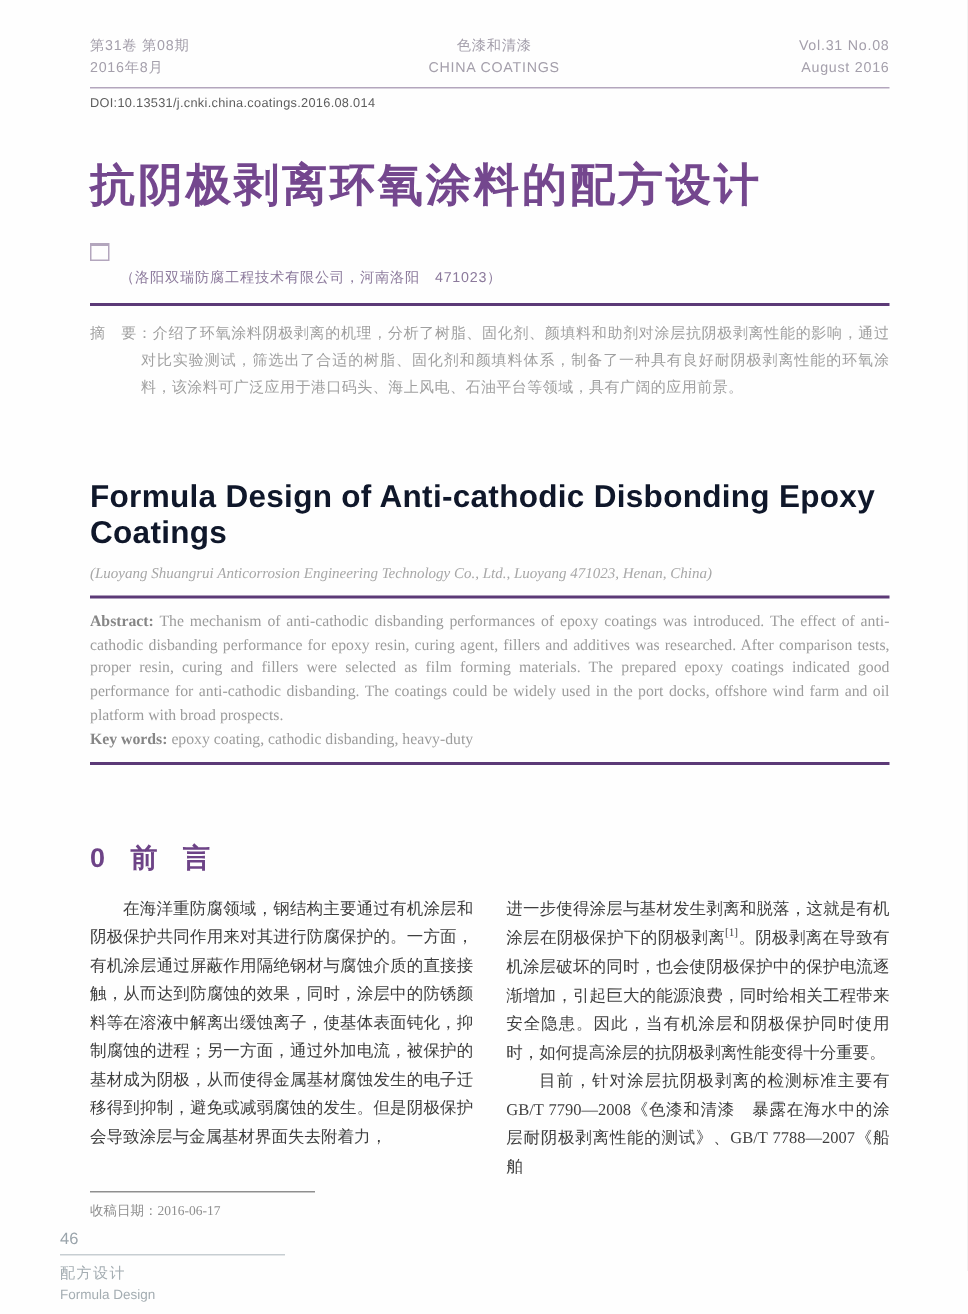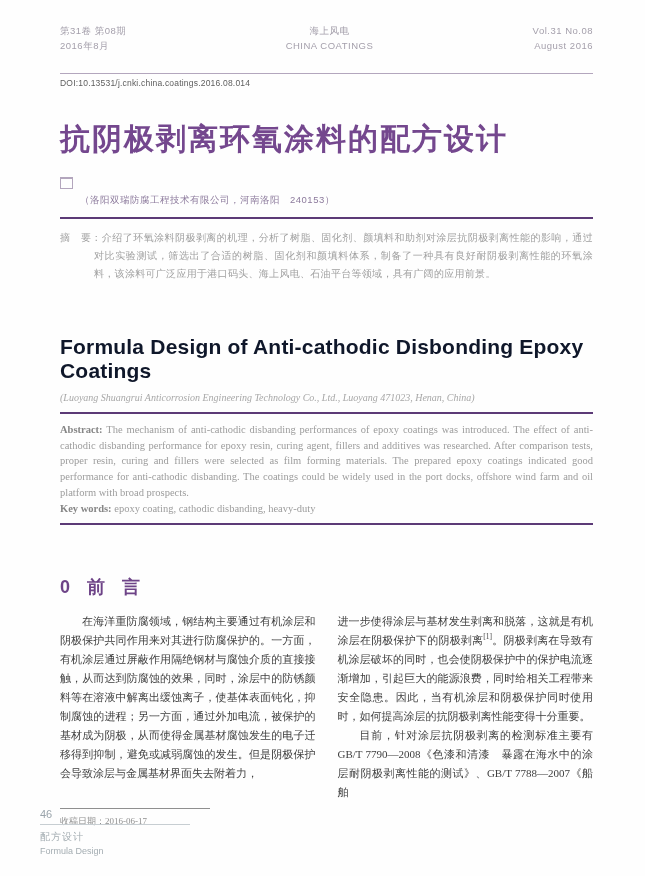--- a/index.html
+++ b/index.html
@@ -10,21 +10,21 @@
     background:#fefefe;
     box-sizing:border-box;
     padding:24px 52px 0 60px;
     font-family:"Liberation Sans","DejaVu Sans",sans-serif;
     overflow:hidden;
   }
   
   .jheader{
     display:flex;justify-content:space-between;align-items:flex-start;
     font-size:9.5px;line-height:1.55;color:#a49fab;letter-spacing:.5px;
-    border-bottom:1px solid #b3a6bd;padding-bottom:20px;
+    border-bottom:1px solid #b3a6bd;padding-bottom:5px;
   }
   .jheader .c{text-align:center;}
   .jheader .r{text-align:right;}
   .doi{font-size:8.5px;color:#5d5d5d;margin-top:4px;letter-spacing:.2px;}
   
   .cn-title{
     margin-top:34px;font-size:30px;font-weight:bold;color:#74478e;
     letter-spacing:2px;line-height:1.15;
   }
   .authors-row{margin-top:20px;display:flex;align-items:center;gap:9px;
@@ -66,52 +66,52 @@
     font-family:"Liberation Serif","DejaVu Serif",serif;}
   .col p{margin:0;}
   .col p.ind{text-indent:2em;}
   .col sup{font-size:7.5px;}
   
   .footnote{margin-top:6px;}
   .fn-rule{width:150px;height:1px;background:#8f8f8f;margin-bottom:5px;}
   .fn-line{font-size:9px;color:#8f8f8f;line-height:1.65;
     font-family:"Liberation Serif","DejaVu Serif",serif;}
   
-  .pfooter{position:absolute;left:40px;bottom:20px;}
+  .pfooter{position:absolute;left:40px;bottom:8px;}
   .pg-num{font-size:11px;color:#9aa4ab;}
   .pg-rule{width:150px;height:1px;background:#c7ced2;margin:4px 0 5px 0;}
   .pf-cn{font-size:10px;color:#a4adb2;letter-spacing:1px;}
   .pf-en{font-size:9px;color:#a4adb2;margin-top:2px;}
 </style>
 </head>
 <body>
 
 <div class="page">
 
   <div class="jheader">
     <div class="l">
       <div>第31卷 第08期</div>
       <div>2016年8月</div>
     </div>
     <div class="c">
-      <div>海上风电</div>
+      <div>色漆和清漆</div>
       <div>CHINA COATINGS</div>
     </div>
     <div class="r">
       <div>Vol.31 No.08</div>
       <div>August 2016</div>
     </div>
   </div>
   <div class="doi">DOI:10.13531/j.cnki.china.coatings.2016.08.014</div>
 
   <h1 class="cn-title" style="margin:34px 0 0 0;">抗阴极剥离环氧涂料的配方设计</h1>
   <div class="authors-row">
     <span class="author-marker"></span>
   </div>
-  <div class="cn-affil">（洛阳双瑞防腐工程技术有限公司，河南洛阳　240153）</div>
+  <div class="cn-affil">（洛阳双瑞防腐工程技术有限公司，河南洛阳　471023）</div>
   <div class="rule-thick"></div>
 
   <div class="cn-abs"><span>摘　要：</span><span>介绍了环氧涂料阴极剥离的机理，分析了树脂、固化剂、颜填料和助剂对涂层抗阴极剥离性能的影响，通过对比实验测试，筛选出了合适的树脂、固化剂和颜填料体系，制备了一种具有良好耐阴极剥离性能的环氧涂料，该涂料可广泛应用于港口码头、海上风电、石油平台等领域，具有广阔的应用前景。</span></div>
 
   <h2 class="en-title" style="margin:52px 0 0 0;">Formula Design of Anti-cathodic Disbonding Epoxy Coatings</h2>
   <div class="en-affil">(Luoyang Shuangrui Anticorrosion Engineering Technology Co., Ltd., Luoyang 471023, Henan, China)</div>
   <div class="rule-thin en-rule"></div>
 
   <div class="en-abs"><b>Abstract:</b> <span>The mechanism of anti-cathodic disbanding performances of epoxy coatings was introduced. The effect of anti-cathodic disbanding performance for epoxy resin, curing agent, fillers and additives was researched. After comparison tests, proper resin, curing and fillers were selected as film forming materials. The prepared epoxy coatings indicated good performance for anti-cathodic disbanding. The coatings could be widely used in the port docks, offshore wind farm and oil platform with broad prospects.</span></div>
   <div class="en-kw"><b>Key words:</b> <span>epoxy coating, cathodic disbanding, heavy-duty</span></div>

